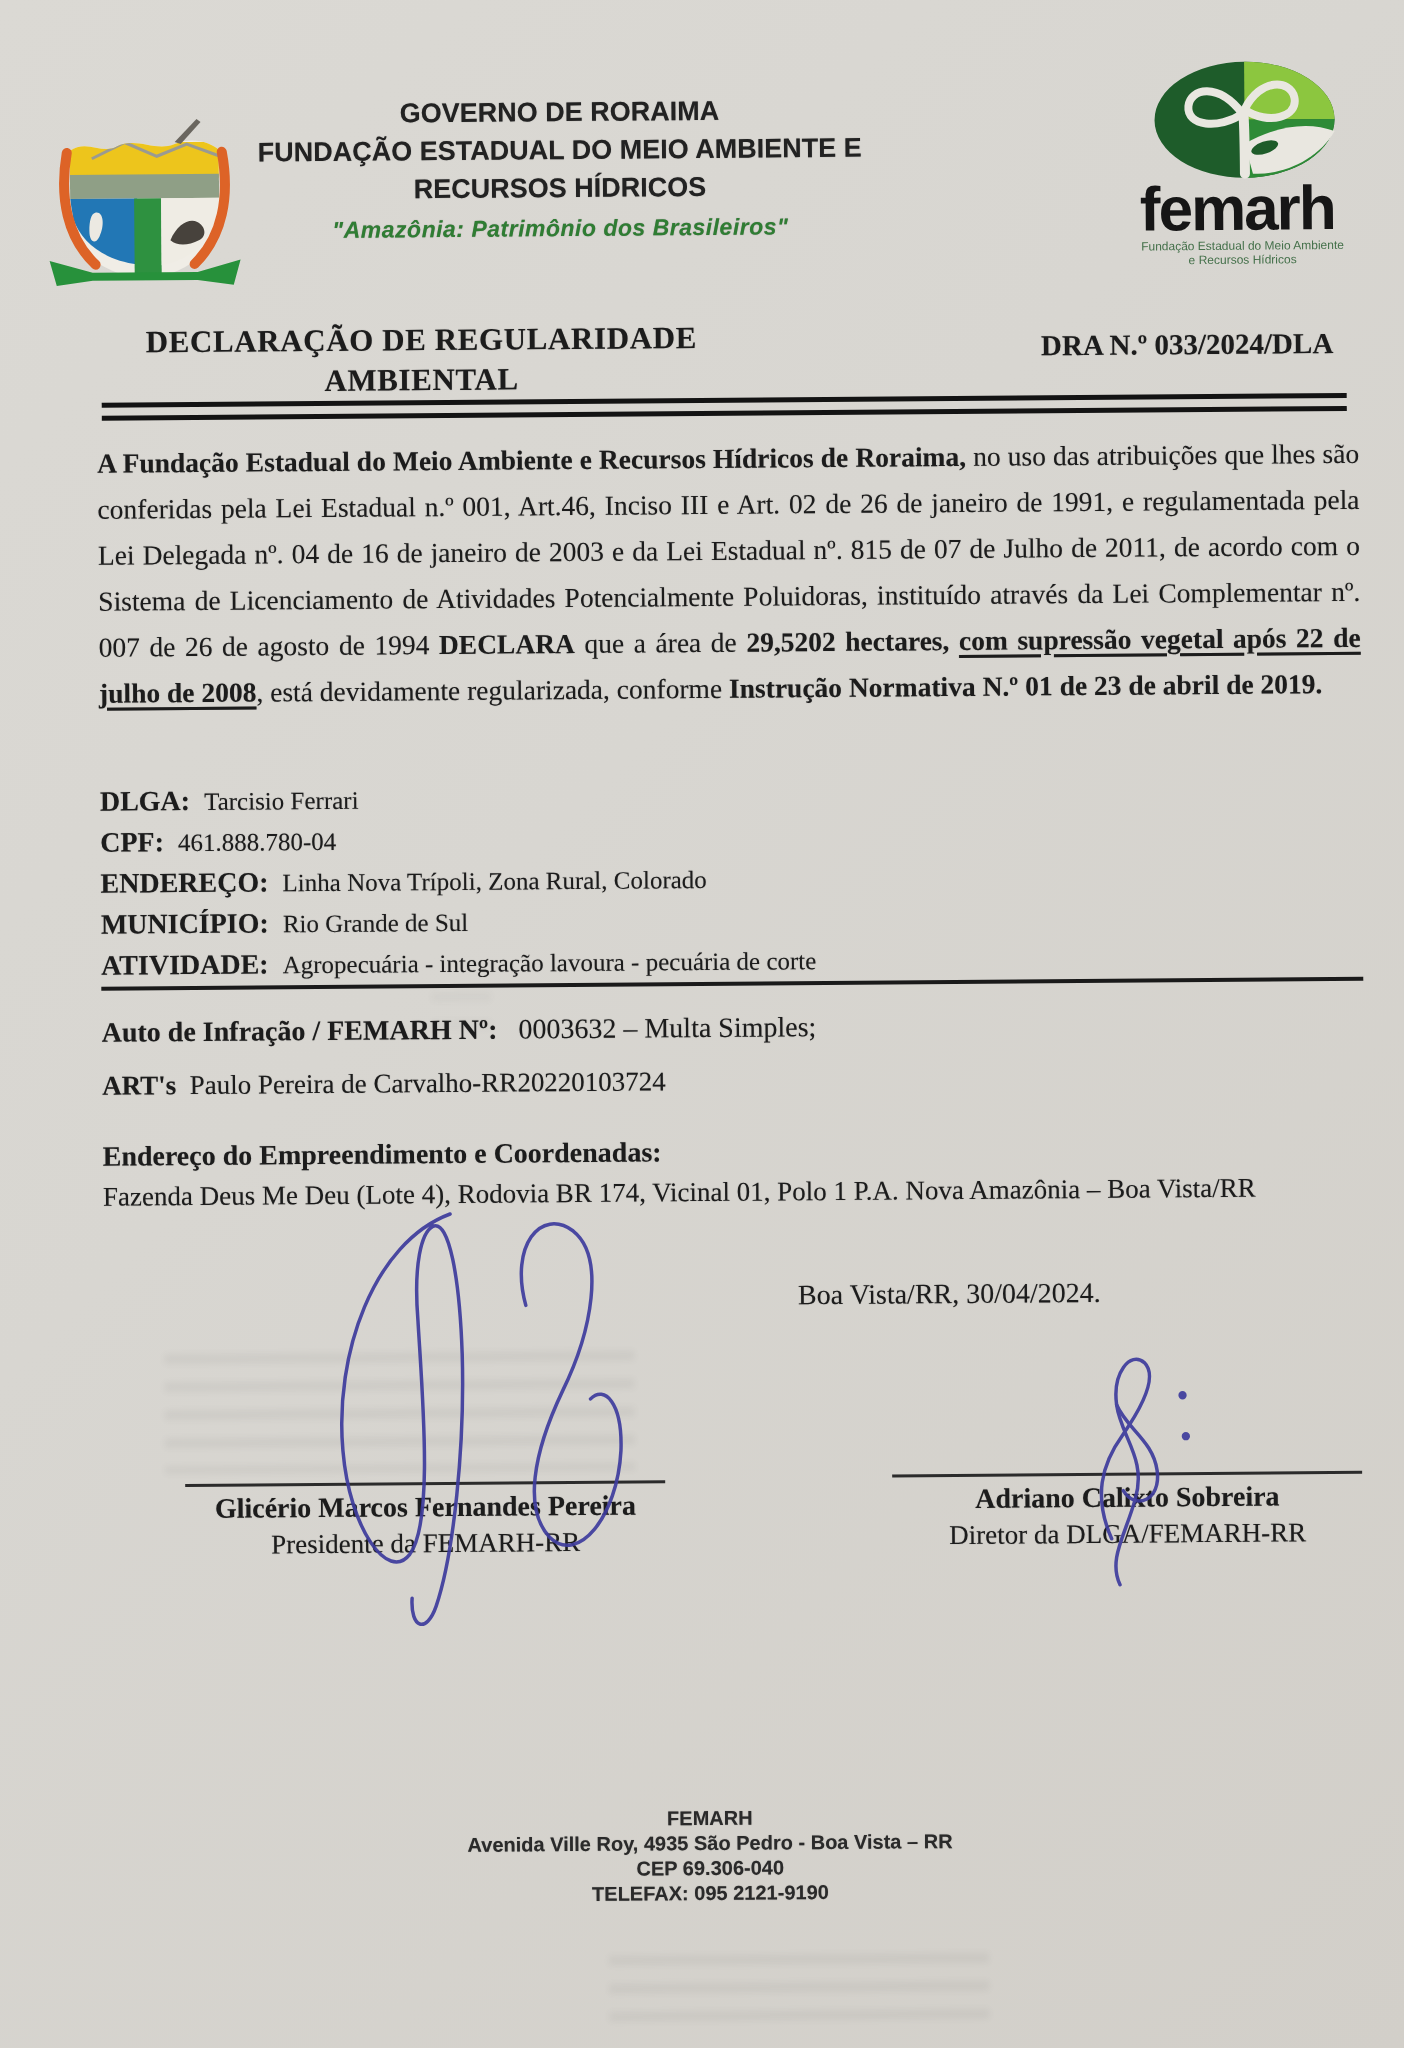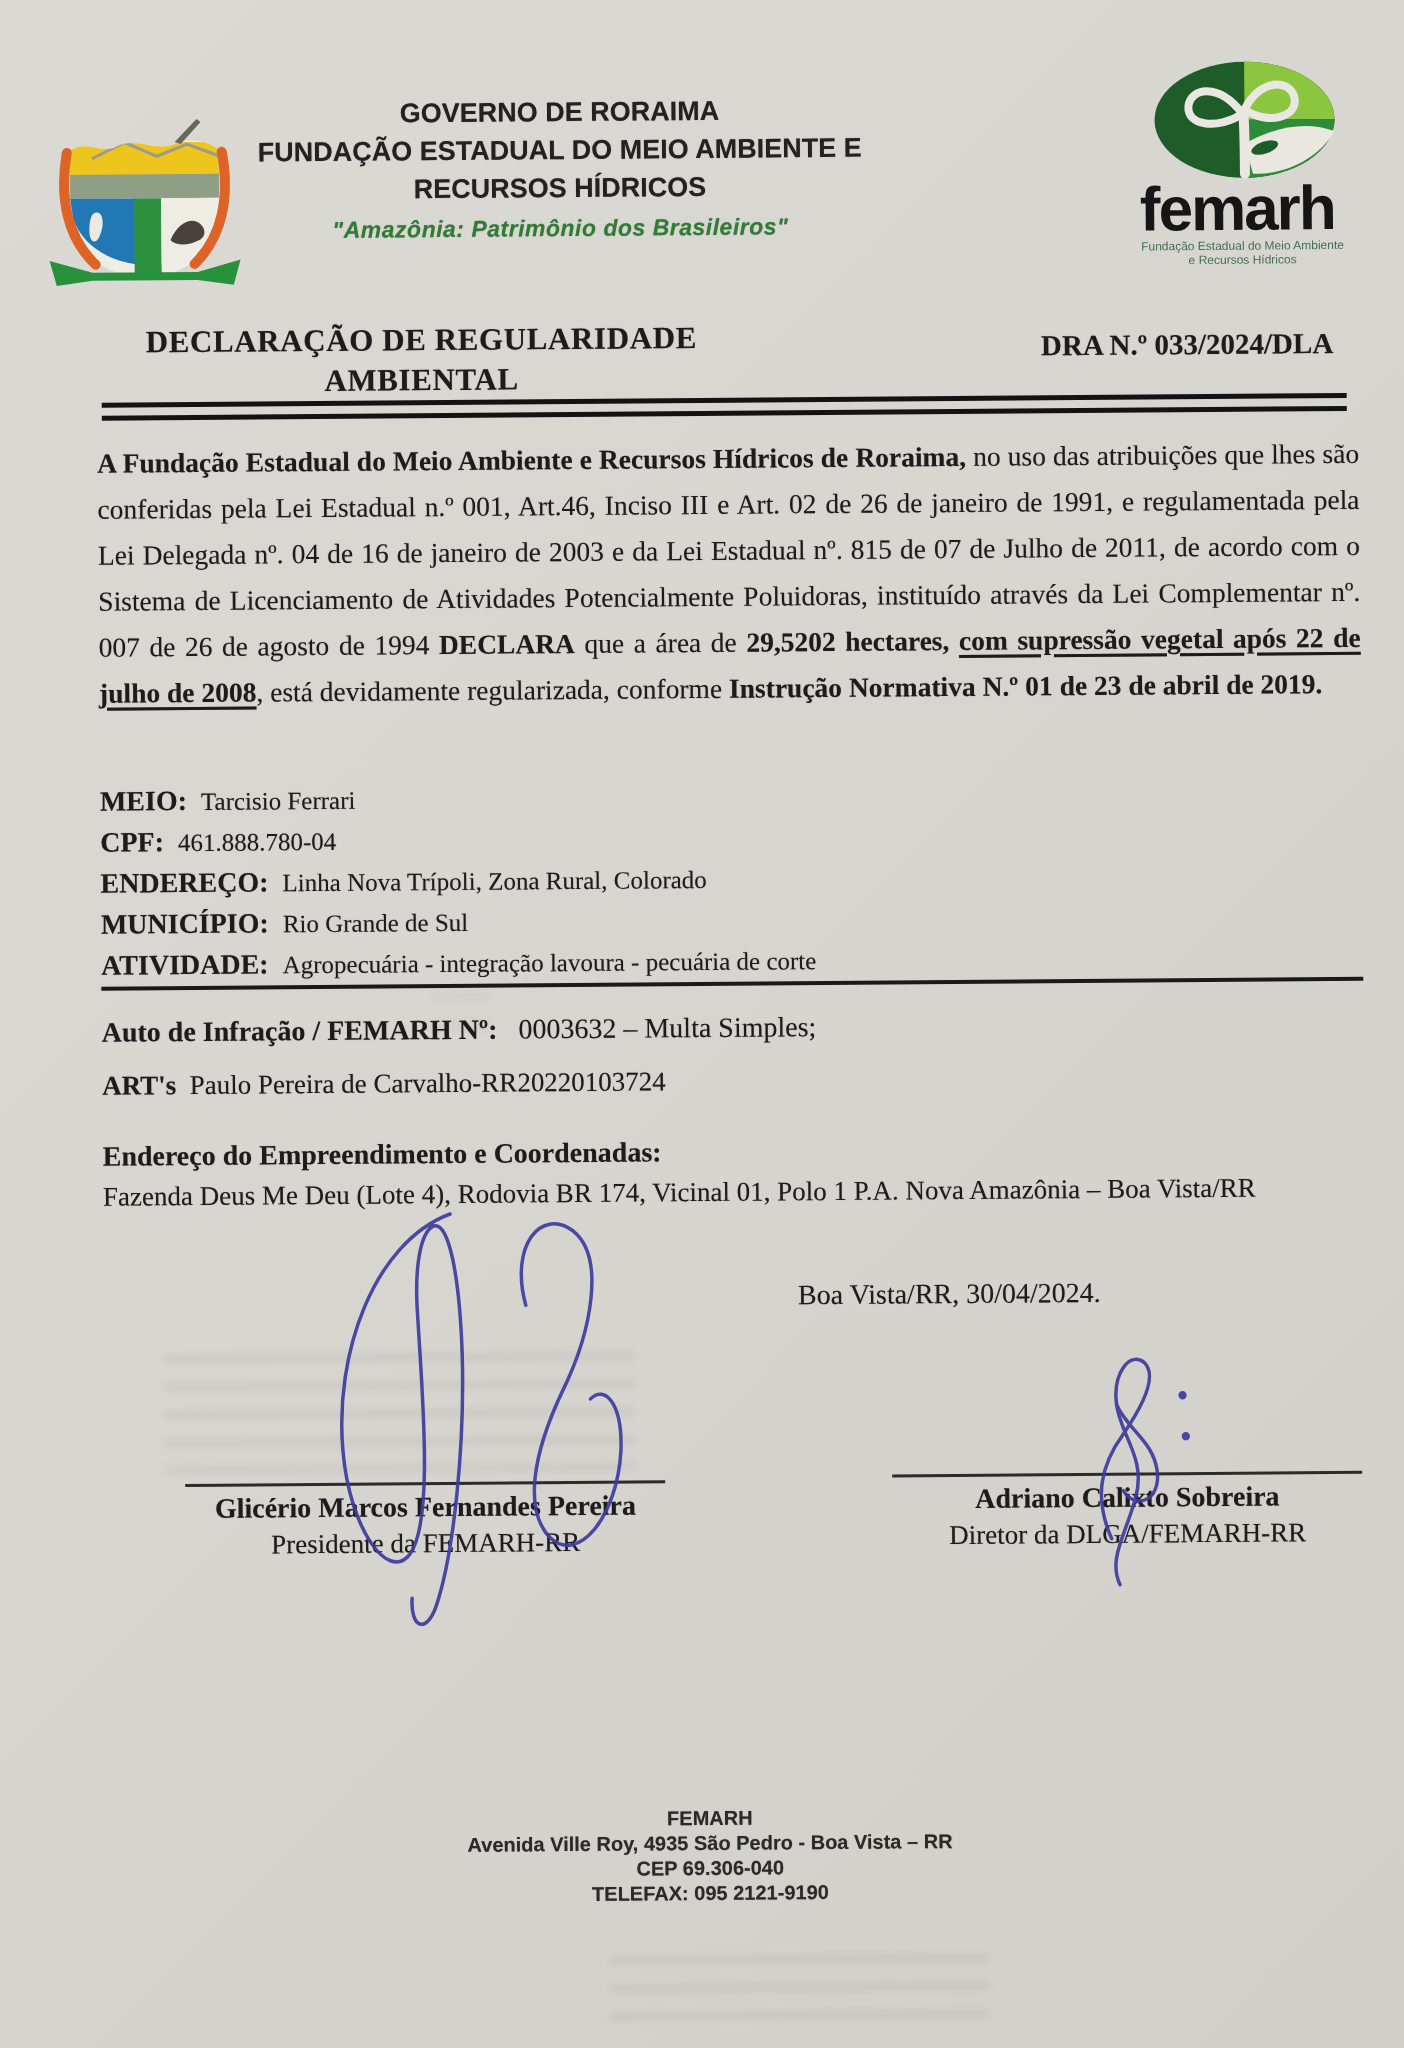--- a/index.html
+++ b/index.html
@@ -137,21 +137,21 @@
         <div>AMBIENTAL</div>
       </div>
       <div class="doc-num soft">DRA N.º 033/2024/DLA</div>
     </div>
     <div class="rule-double"></div>
 
     <div class="body-par soft"><span class="b">A Fundação Estadual do Meio Ambiente e Recursos Hídricos de Roraima,</span><span> no uso das atribuições que lhes são conferidas pela Lei Estadual n.º 001, Art.46, Inciso III e Art. 02 de 26 de janeiro de 1991, e regulamentada pela Lei Delegada nº. 04 de 16 de janeiro de 2003 e da Lei Estadual nº. 815 de 07 de Julho de 2011, de acordo com o Sistema de Licenciamento de Atividades Potencialmente Poluidoras, instituído através da Lei Complementar nº. 007 de 26 de agosto de 1994 </span><span class="b">DECLARA</span><span> que a área de </span><span class="b">29,5202  hectares,</span><span> </span><span class="b u">com supressão vegetal após 22 de julho de 2008</span><span>, está devidamente regularizada, conforme </span><span class="b">Instrução Normativa N.º 01 de 23 de abril de 2019.</span></div>
 
     <div class="details">
       <div class="det-row">
-        <span class="det-label soft">MEIO:</span>
+        <span class="det-label soft">DLGA:</span>
         <span class="det-value soft">Tarcisio Ferrari</span>
       </div>
       <div class="det-row">
         <span class="det-label soft">CPF:</span>
         <span class="det-value soft">461.888.780-04</span>
       </div>
       <div class="det-row">
         <span class="det-label soft">ENDEREÇO:</span>
         <span class="det-value soft">Linha Nova Trípoli, Zona Rural, Colorado</span>
       </div>

